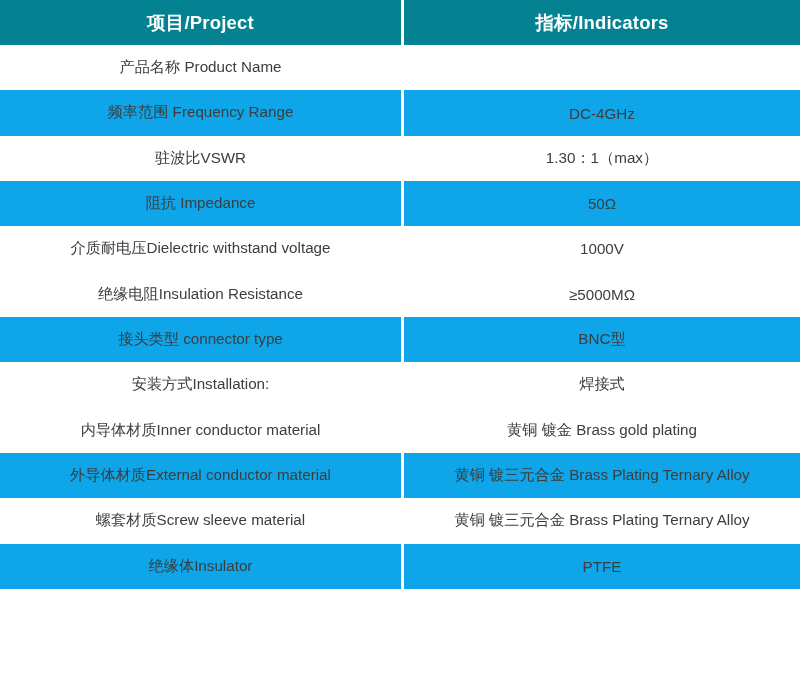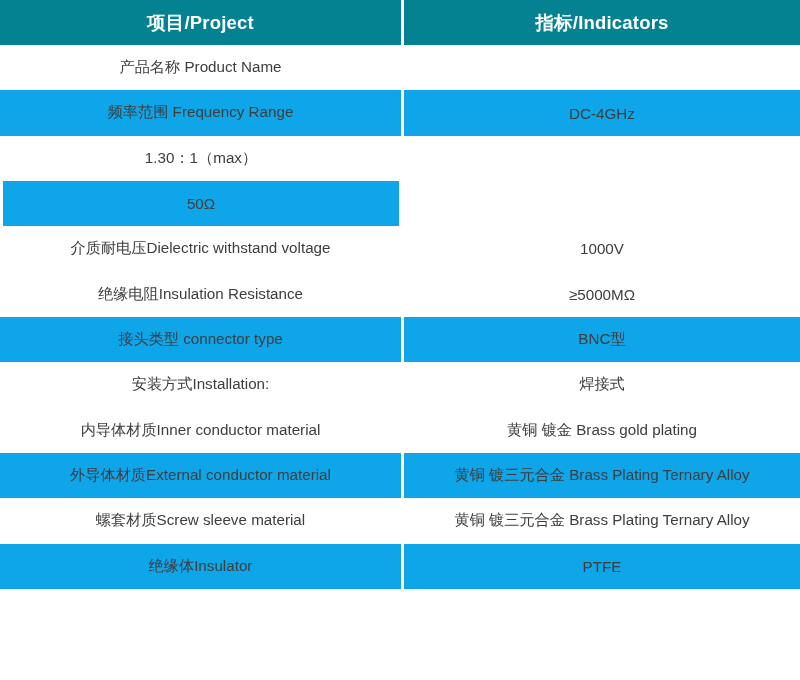--- a/index.html
+++ b/index.html
@@ -107,25 +107,27 @@
     <div class="cell cell-divider"></div>
   </div>
 
   <div class="row row-body row-tint">
     <div class="cell cell-project">频率范围 Frequency Range</div>
     <div class="cell cell-divider"></div>
     <div class="cell cell-indicator">DC-4GHz</div>
   </div>
 
   <div class="row row-body row-light">
+    <div class="cell cell-project">驻波比VSWR</div>
     <div class="cell cell-divider"></div>
     <div class="cell cell-indicator">1.30：1（max）</div>
   </div>
 
   <div class="row row-body row-tint">
+    <div class="cell cell-project">阻抗 Impedance</div>
     <div class="cell cell-divider"></div>
     <div class="cell cell-indicator">50Ω</div>
   </div>
 
   <div class="row row-body row-light">
     <div class="cell cell-project">介质耐电压Dielectric withstand voltage</div>
     <div class="cell cell-divider"></div>
     <div class="cell cell-indicator">1000V</div>
   </div>
 

